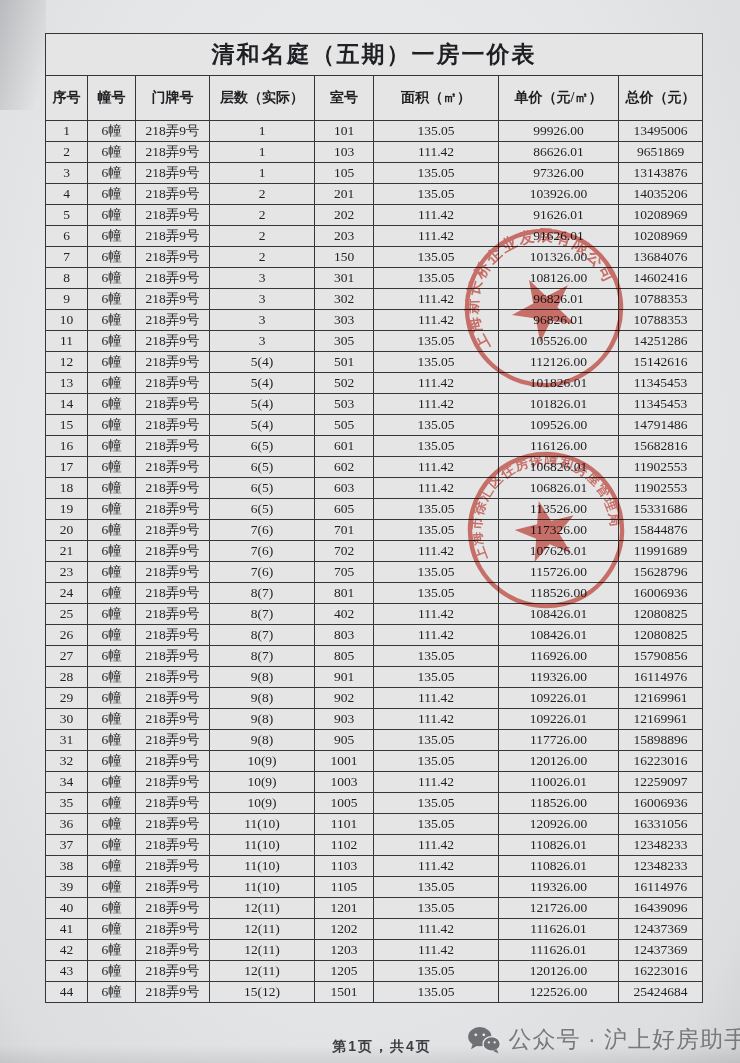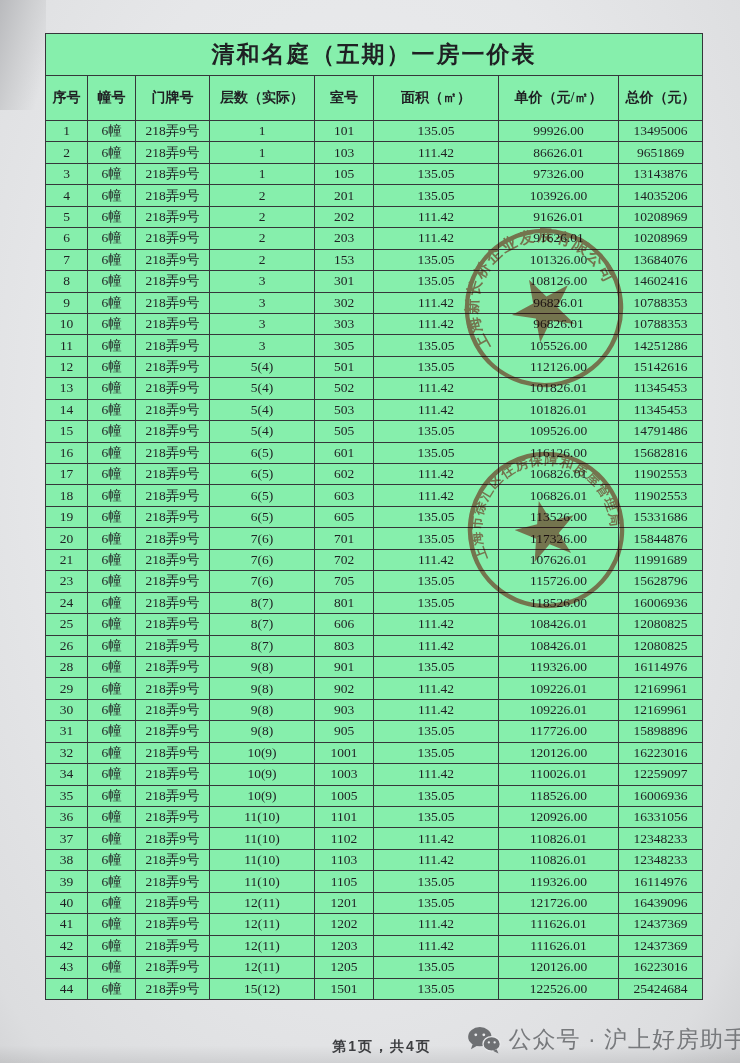--- a/index.html
+++ b/index.html
@@ -21,21 +21,21 @@
     background: linear-gradient(#0000, #00000014);
   }
   .corner-shadow {
     position:absolute; left:0; top:0; width:46px; height:110px;
     background: linear-gradient(105deg, #b9babd 0%, #cfd0d2 45%, #e6e7e900 85%);
   }
   table.price-table {
     position: absolute; left: 45px; top: 33px;
     width: 657px; height: 967px;
     border-collapse: collapse; table-layout: fixed;
-    background: #86efac;
+    background: #e5e5e5;
     color: #1f2023;
   }
   .price-table th, .price-table td {
     border: 1.4px solid #35363a;
     text-align: center; vertical-align: middle;
     white-space: nowrap; overflow: hidden;
   }
   .title-row th {
     height: 42px; font-size: 23px; font-weight: 700;
     letter-spacing: 2px; border-bottom-width: 1.4px;
@@ -155,21 +155,21 @@
         <td>203</td>
         <td>111.42</td>
         <td>91626.01</td>
         <td>10208969</td>
       </tr>
       <tr>
         <td>7</td>
         <td>6幢</td>
         <td>218弄9号</td>
         <td>2</td>
-        <td>153</td>
+        <td>150</td>
         <td>135.05</td>
         <td>101326.00</td>
         <td>13684076</td>
       </tr>
       <tr>
         <td>8</td>
         <td>6幢</td>
         <td>218弄9号</td>
         <td>3</td>
         <td>301</td>
@@ -325,34 +325,44 @@
         <td>801</td>
         <td>135.05</td>
         <td>118526.00</td>
         <td>16006936</td>
       </tr>
       <tr>
         <td>25</td>
         <td>6幢</td>
         <td>218弄9号</td>
         <td>8(7)</td>
-        <td>606</td>
+        <td>402</td>
         <td>111.42</td>
         <td>108426.01</td>
         <td>12080825</td>
       </tr>
       <tr>
         <td>26</td>
         <td>6幢</td>
         <td>218弄9号</td>
         <td>8(7)</td>
         <td>803</td>
         <td>111.42</td>
         <td>108426.01</td>
         <td>12080825</td>
+      </tr>
+      <tr>
+        <td>27</td>
+        <td>6幢</td>
+        <td>218弄9号</td>
+        <td>8(7)</td>
+        <td>805</td>
+        <td>135.05</td>
+        <td>116926.00</td>
+        <td>15790856</td>
       </tr>
       <tr>
         <td>28</td>
         <td>6幢</td>
         <td>218弄9号</td>
         <td>9(8)</td>
         <td>901</td>
         <td>135.05</td>
         <td>119326.00</td>
         <td>16114976</td>

